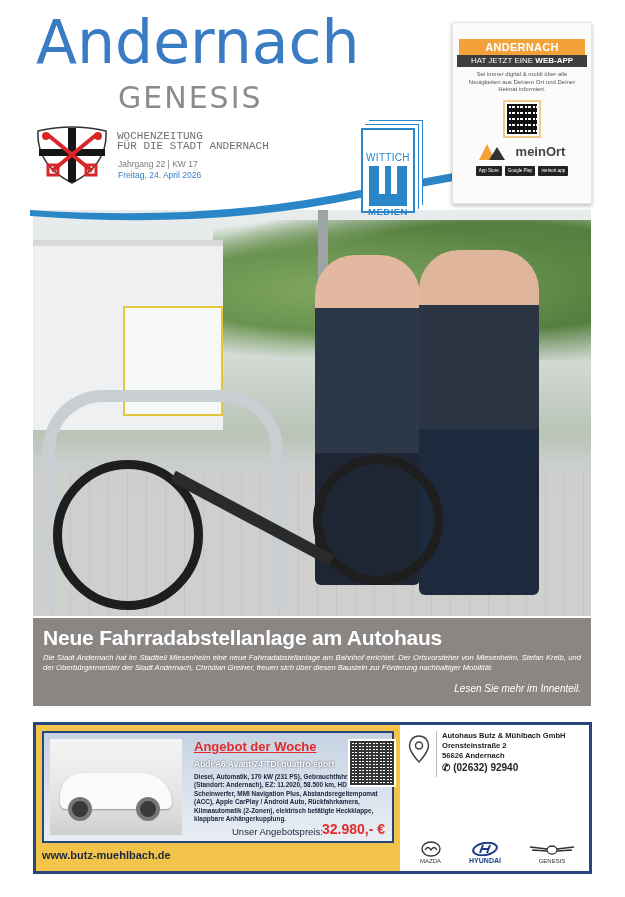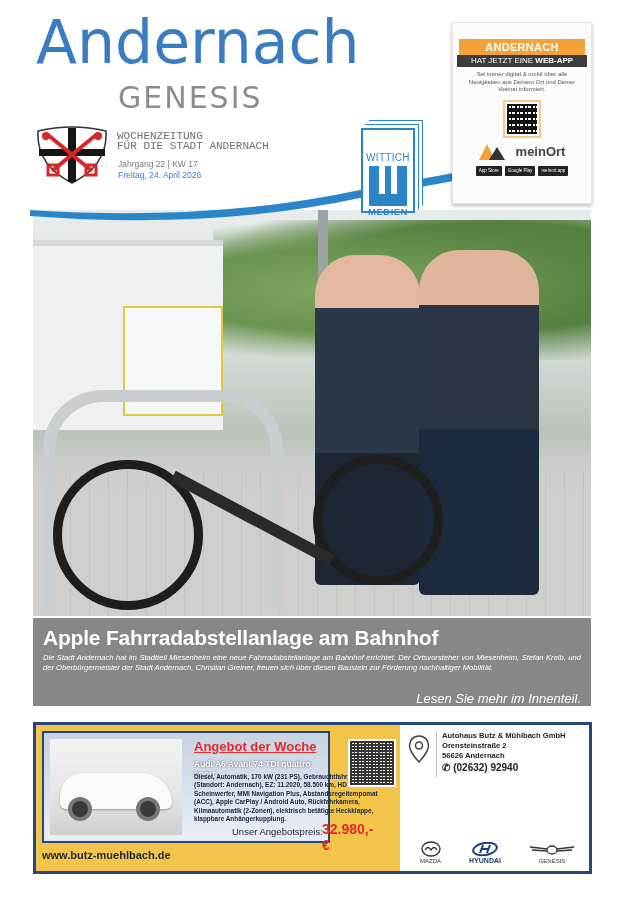--- a/index.html
+++ b/index.html
@@ -111,34 +111,34 @@
   .photo .wheel2 { position: absolute; left: 280px; top: 245px; width: 130px; height: 130px; border: 9px solid #1e1e1e; border-radius: 50%; }
   .photo .frame { position: absolute; left: 140px; top: 260px; width: 180px; height: 12px; background: #2a2a2a; transform: rotate(28deg); transform-origin: left; }
 
   
   .banner {
     position: absolute; left: 33px; top: 618px; width: 558px; height: 88px; background: #8a8684; color: #fff;
     padding: 8px 10px 0 10px;
   }
   .banner .headline { font-size: 21px; font-weight: bold; line-height: 24px; letter-spacing: -0.2px; }
   .banner .lede { font-size: 7.6px; font-style: italic; line-height: 9.8px; margin-top: 3px; text-align: justify; }
-  .banner .more { font-size: 13px; font-style: italic; text-align: right; margin-top: 18px; }
+  .banner .more { font-size: 10px; font-style: italic; text-align: right; margin-top: 10px; }
 
   
   .ad {
     position: absolute; left: 33px; top: 722px; width: 559px; height: 152px;
     background: #25477d; padding: 3px;
   }
   .ad-inner { position: relative; width: 100%; height: 100%; background: #fff; }
   .ad-left {
     position: absolute; left: 0; top: 0; width: 364px; height: 100%;
     background: #f2c54a; border: 2px solid #f2c54a;
   }
   .ad-left-panel {
-    position: absolute; left: 4px; top: 4px; width: 288px; height: 112px;
+    position: absolute; left: 4px; top: 4px; width: 352px; height: 112px;
     background: linear-gradient(180deg, #c7d3e3 0%, #e9eef4 100%); border: 2px solid #25477d;
   }
   .car-photo {
     position: absolute; left: 6px; top: 6px; width: 132px; height: 96px;
     background: linear-gradient(180deg, #f4f4f4 0%, #e4e4e4 60%, #cfcfcf 100%);
   }
   .car-body { position: absolute; left: 10px; top: 34px; width: 112px; height: 36px; background: #fafafa; border-radius: 30px 40px 8px 8px; box-shadow: 0 1px 2px #999; }
   .car-wheel { position: absolute; top: 58px; width: 24px; height: 24px; border-radius: 50%; background: #3a3a3a; border: 4px solid #777; }
   .offer-title { position: absolute; left: 150px; top: 6px; font-size: 13px; font-weight: bold; color: #e22b2b; text-decoration: underline; text-decoration-color: #e22b2b; }
   .offer-model { position: absolute; left: 150px; top: 26px; font-size: 8.5px; font-weight: bold; color: #fff; text-shadow: 0 0 2px #334; }
@@ -238,21 +238,21 @@
   <div class="pole"></div>
   <div class="man1"></div>
   <div class="man2"></div>
   <div class="rack"></div>
   <div class="wheel1"></div>
   <div class="wheel2"></div>
   <div class="frame"></div>
 </div>
 
 <div class="banner">
-  <div class="headline">Apple Fahrradabstellanlage am Bahnhof</div>
+  <div class="headline">Neue Fahrradabstellanlage am Autohaus</div>
   <div class="lede">Die Stadt Andernach hat im Stadtteil Miesenheim eine neue Fahrradabstellanlage am Bahnhof errichtet. Der Ortsvorsteher von Miesenheim, Stefan Kreib, und der Oberbürgermeister der Stadt Andernach, Christian Greiner, freuen sich über diesen Baustein zur Förderung nachhaltiger Mobilität.</div>
   <div class="more">Lesen Sie mehr im Innenteil.</div>
 </div>
 
 <div class="ad">
   <div class="ad-inner">
     <div class="ad-left">
       <div class="ad-left-panel">
         <div class="car-photo">
           <div class="car-body"></div>

